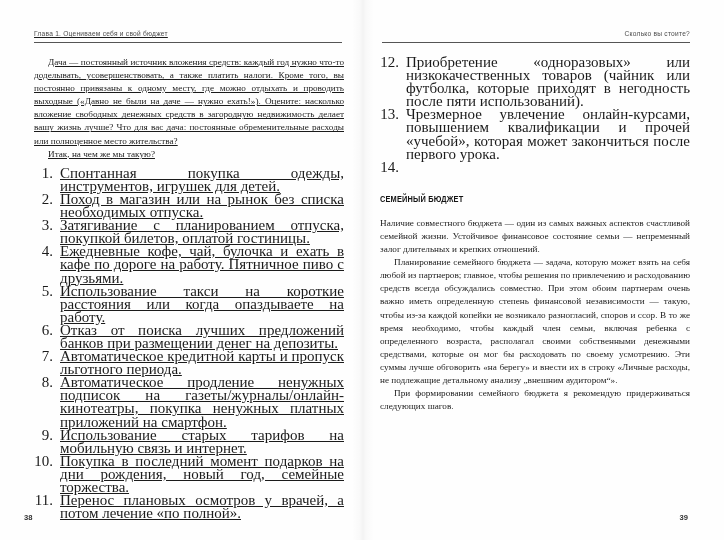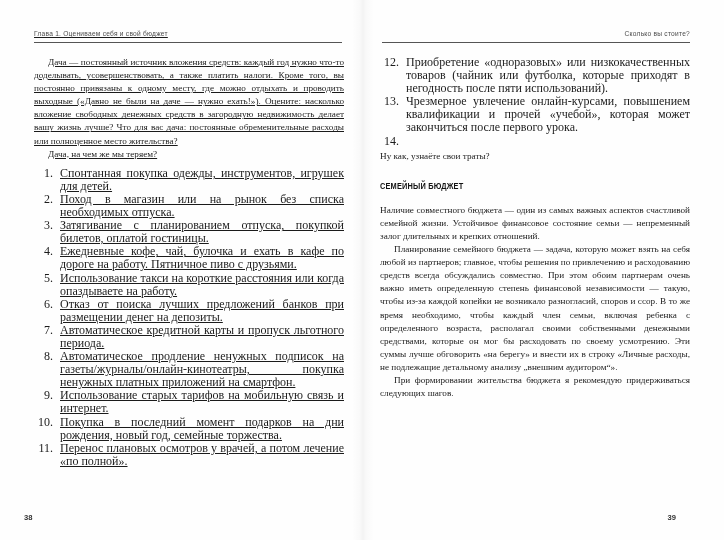--- a/index.html
+++ b/index.html
@@ -81,21 +81,21 @@
     margin: 0;
     text-indent: 14px;
   }
   p.para.noindent { text-indent: 0; }
 
   
   ol.numlist {
     margin: 6px 0 0 0;
     padding: 0;
     list-style: none;
-    font-size: 12px;
+    font-size: 15px;
     line-height: 13.1px;
   }
   ol.numlist li {
     position: relative;
     padding-left: 26px;
     text-align: justify;
     margin: 0;
   }
   ol.numlist li .num {
     position: absolute;
@@ -123,37 +123,37 @@
   
   .folio {
     position: absolute;
     bottom: 18px;
     font-family: "Liberation Sans", "DejaVu Sans", sans-serif;
     font-size: 7.6px;
     font-weight: bold;
     color: #333;
   }
   .folio-left  { left: 24px; }
-  .folio-right { right: 48px; }
+  .folio-right { right: 36px; }
 </style>
 </head>
 <body>
 
 <div class="spread">
 
   <div class="gutter"></div>
 
   <div class="page page-left">
 
     <div class="runhead">Глава 1.  Оцениваем себя и свой бюджет</div>
     <div class="rule"></div>
 
     <div class="body">
       <p class="para">Дача — постоянный источник вложения средств: каждый год нужно что-то доделывать, усовершенствовать, а также платить налоги. Кроме того, вы постоянно привязаны к одному месту, где можно отдыхать и проводить выходные («Давно не были на даче — нужно ехать!»). Оцените: насколько вложение свободных денежных средств в загородную недвижимость делает вашу жизнь лучше? Что для вас дача: постоянные обременительные расходы или полноценное место жительства?</p>
-      <p class="para">Дача, на чем же мы теряем?</p>
+      <p class="para">Итак, на чем же мы такую?</p>
 
       <ol class="numlist">
         <li>
           <span class="num">1.</span>
           <span>Спонтанная покупка одежды, инструментов, игрушек для детей.</span>
         </li>
         <li>
           <span class="num">2.</span>
           <span>Поход в магазин или на рынок без списка необходимых отпуска.</span>
         </li>
@@ -215,27 +215,26 @@
           <span class="num">13.</span>
           <span>Чрезмерное увлечение онлайн-курсами, повышением квалификации и прочей «учебой», которая может закончиться после первого урока.</span>
         </li>
         <li>
           <span class="num">14.</span>
         </li>
       </ol>
 
       <div class="gap-md"></div>
 
-      <p class="para noindent">Ну как, узнаёте свои траты?</p>
 
       <div class="section-heading">СЕМЕЙНЫЙ БЮДЖЕТ</div>
 
       <div class="gap-sm"></div>
 
       <p class="para noindent">Наличие совместного бюджета — один из самых важных аспектов счастливой семейной жизни. Устойчивое финансовое состояние семьи — непременный залог длительных и крепких отношений.</p>
       <p class="para">Планирование семейного бюджета — задача, которую может взять на себя любой из партнеров; главное, чтобы решения по привлечению и расходованию средств всегда обсуждались совместно. При этом обоим партнерам очень важно иметь определенную степень финансовой независимости — такую, чтобы из-за каждой копейки не возникало разногласий, споров и ссор. В то же время необходимо, чтобы каждый член семьи, включая ребенка с определенного возраста, располагал своими собственными денежными средствами, которые он мог бы расходовать по своему усмотрению. Эти суммы лучше обговорить «на берегу» и внести их в строку «Личные расходы, не подлежащие детальному анализу „внешним аудитором“».</p>
-      <p class="para">При формировании жительства бюджета я рекомендую придерживаться следующих шагов.</p>
+      <p class="para">При формировании семейного бюджета я рекомендую придерживаться следующих шагов.</p>
     </div>
 
     <div class="folio folio-right">39</div>
   </div>
 
 </div>
 
 </body></html>

